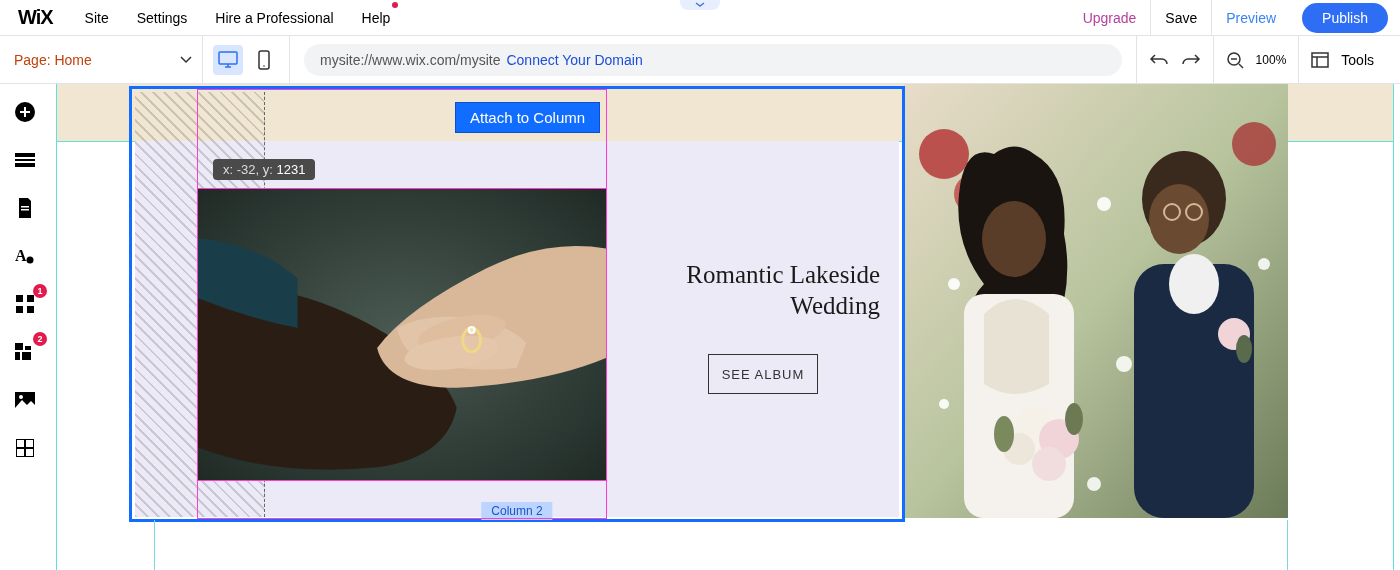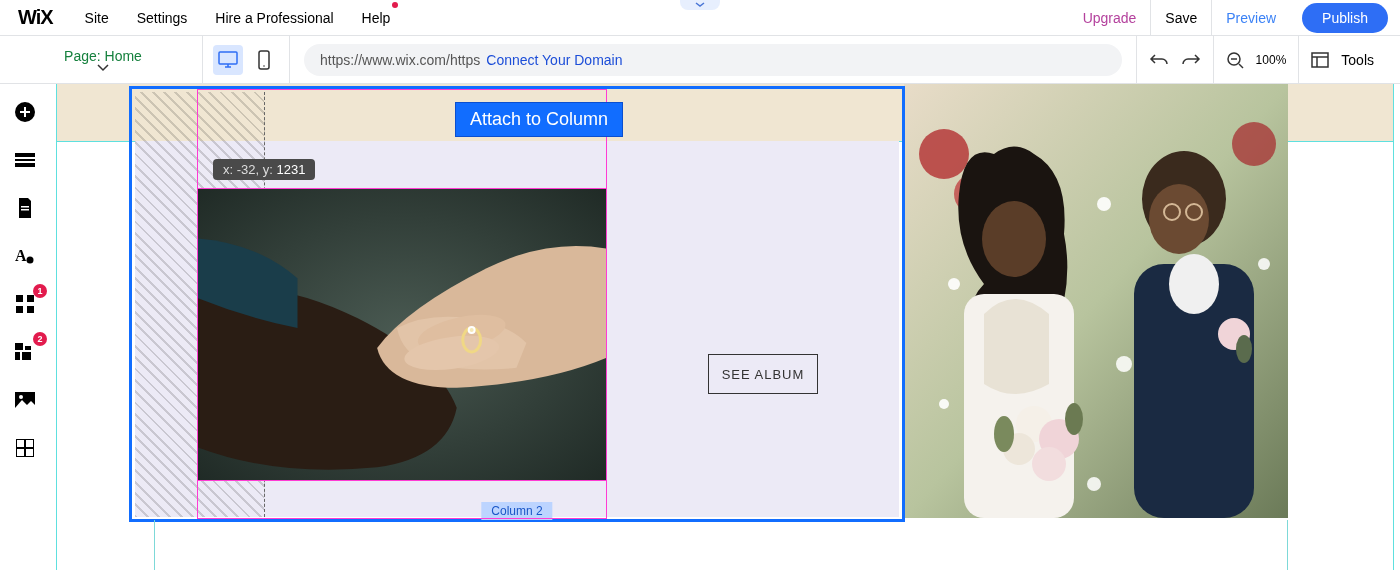--- a/index.html
+++ b/index.html
@@ -17,21 +17,21 @@
 .upgrade { color: #b4419d; }
 .preview { color: #3b82f6; }
 .publish-btn { background: #2e6ef5; color: #fff; border: none; border-radius: 18px; padding: 7px 20px; font-size: 14px; cursor: pointer; margin-left: 12px; }
 
 
 .notch { position: absolute; left: 50%; top: 0; transform: translateX(-50%); width: 40px; height: 10px; background: #e7effe; border-bottom-left-radius: 8px; border-bottom-right-radius: 8px; display:flex; align-items:center; justify-content:center;}
 .notch svg { display:block; }
 
 
 .toolbar { height: 48px; display: flex; align-items: center; border-bottom: 1px solid #e1e3e6; padding: 0 14px; gap: 0; }
-.page-sel { display: flex; align-items: center; width: 188px; justify-content: space-between; padding-right: 10px; color:#15803d;flex-direction:column; }
+.page-sel { display: flex; align-items: center; width: 188px; justify-content: space-between; padding-right: 10px; color:#c2410c; }
 .vdiv { width: 1px; height: 48px; background: #e1e3e6; }
 .dev-icons { display: flex; gap: 6px; padding: 0 10px; align-items:center; }
 .dev-icon { width: 30px; height: 30px; border-radius: 4px; display: flex; align-items: center; justify-content: center; cursor: pointer; }
 .dev-icon.active { background: #d9e6ff; }
 .urlbar { flex: 1; display: flex; align-items: center; background: #f2f3f5; border-radius: 20px; height: 32px; margin: 0 14px; padding: 0 16px; font-size: 14px; color:#555; }
 .url-domain { color: #1d4ed8; margin-left: 6px; }
 .tool-group { display: flex; align-items: center; padding: 0 12px; gap: 12px; height:48px; }
 .tool-group.bl { border-left: 1px solid #e1e3e6; }
 .zoom-txt { font-size: 12px; }
 .tools-lbl { font-size: 14px; }
@@ -67,21 +67,21 @@
 
 
 .hatch { position: absolute; left: 85px; top: 8px; width: 130px; height: 425px;
   background-image: repeating-linear-gradient(45deg, rgba(0,0,0,0.15) 0 2px, transparent 2px 8px);
   border-right: 1px dashed #666; }
 
 
 .drag-rect { position: absolute; left: 147px; top: 5px; width: 410px; height: 430px; border: 1px solid #ff3bd4; }
 
 
-.attach-btn { position: absolute; left: 405px; top: 18px; background: #116dff; color: #fff; padding: 6px 14px; font-size: 18px; border:1px solid #0a4fcf; cursor:pointer; }
+.attach-btn { position: absolute; left: 405px; top: 18px; background: #116dff; color: #fff; padding: 6px 14px; font-size: 15px; border:1px solid #0a4fcf; cursor:pointer; }
 
 
 .coord-tip { position: absolute; left: 163px; top: 75px; background: #4a4a4a; color: #ddd; font-size: 13px; padding: 3px 10px; border-radius: 4px; }
 .coord-tip b { color: #fff; font-weight: normal; }
 
 
 .drag-img { position: absolute; left: 147px; top: 104px; width: 410px; height: 293px; border: 1px solid #ff3bd4; overflow:hidden; }
 .hands-svg { width:100%; height:100%; display:block; }
 
 
@@ -138,21 +138,21 @@
     </div>
     <div class="dev-icon">
       <svg width="12" height="20" viewBox="0 0 12 20">
           <rect x="1" y="1" width="10" height="18" rx="2" stroke="#333" stroke-width="1.5" fill="none"></rect>
           <circle cx="6" cy="16" r="0.8" fill="#333"></circle>
         </svg>
     </div>
   </div>
   <div class="vdiv"></div>
   <div class="urlbar">
-    <span>https://www.wix.com/https</span>
+    <span>mysite://www.wix.com/mysite</span>
     <span class="url-domain">Connect Your Domain</span>
   </div>
   <div class="tool-group bl">
     <svg width="20" height="16" viewBox="0 0 20 16">
         <path d="M6 3 L2 7 L6 11 M2 7 H13 A5 5 0 0 1 18 12" stroke="#333" stroke-width="1.5" fill="none"></path>
       </svg>
     <svg width="20" height="16" viewBox="0 0 20 16">
         <path d="M14 3 L18 7 L14 11 M18 7 H7 A5 5 0 0 0 2 12" stroke="#333" stroke-width="1.5" fill="none"></path>
       </svg>
   </div>
@@ -291,20 +291,21 @@
         <circle cx="190" cy="400" r="7" fill="#fff" opacity="0.85"></circle>
       </svg>
     </div>
 
     <div class="hatch"></div>
 
     <div class="sel-frame">
       <div class="sel-label">Column 2</div>
     </div>
 
+    <div class="lake-title">Romantic Lakeside Wedding</div>
     <button class="see-album">SEE ALBUM</button>
 
     <div class="drag-img">
       <svg class="hands-svg" viewBox="0 0 410 293" preserveAspectRatio="xMidYMid slice">
         <defs>
           <radialGradient id="handsBg" cx="50%" cy="50%" r="80%">
             <stop offset="0%" stop-color="#4a5a52"></stop>
               <stop offset="100%" stop-color="#1a2420"></stop>
           </radialGradient>
         </defs>

